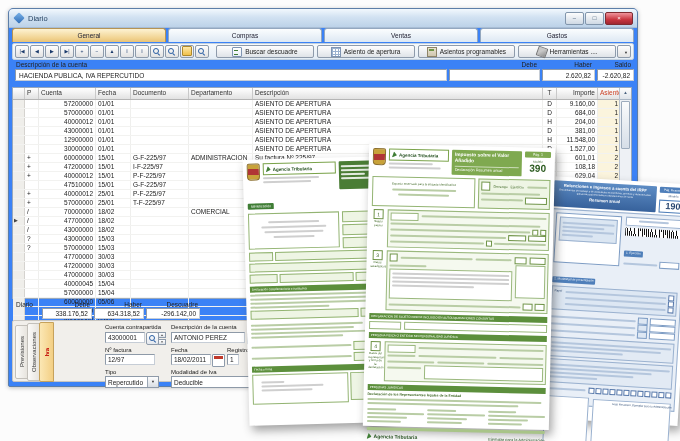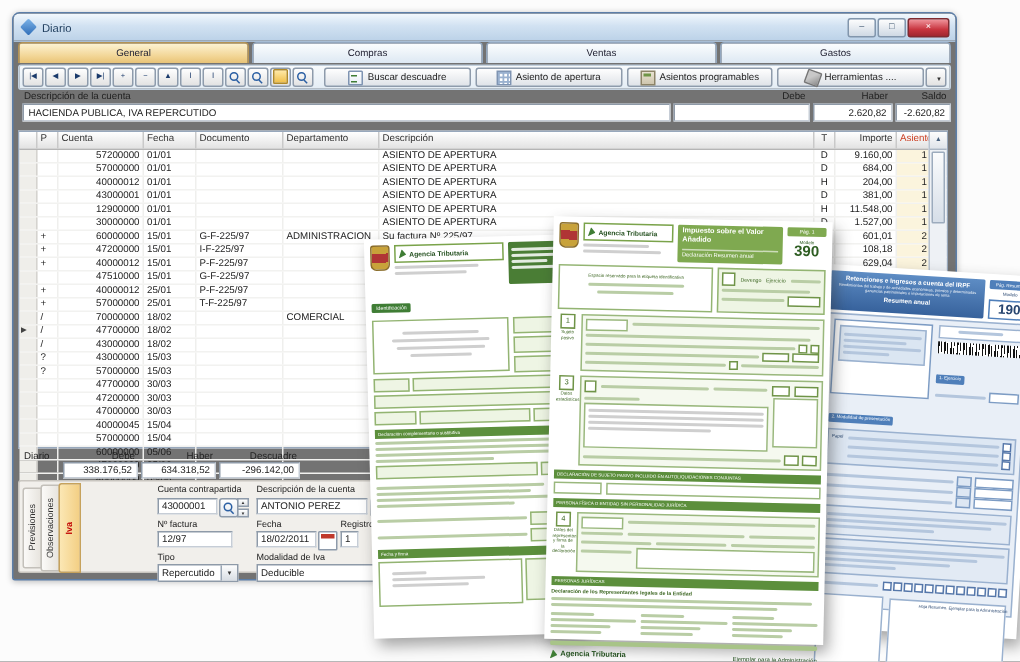--- a/index.html
+++ b/index.html
@@ -4,21 +4,21 @@
 <style>
   html,body{margin:0;padding:0;}
   body{
     width:680px;height:441px;overflow:hidden;position:relative;
     background:#fcfcfc;font-family:"Liberation Sans", sans-serif;color:#222;
     -webkit-font-smoothing:antialiased;
   }
   
   .window{
     position:absolute;left:8px;top:8px;width:628px;height:377px;
-    background:#737373;border:1px solid #5c7ea8;border-radius:5px 5px 2px 2px;
+    background:#3b82f6;border:1px solid #5c7ea8;border-radius:5px 5px 2px 2px;
     box-shadow:0 1px 4px rgba(0,0,0,.25);z-index:1;
   }
   .titlebar{
     position:absolute;left:0;top:0;right:0;height:18px;
     background:linear-gradient(#f2f8fd,#d2e2f2 45%,#bcd2e8);
     border-radius:4px 4px 0 0;border-bottom:1px solid #a8bdd4;
     display:flex;align-items:center;padding-left:6px;
   }
   .title-icon{width:8px;height:8px;background:linear-gradient(135deg,#7db4e8,#2f6db8);transform:rotate(45deg);margin-right:5px;border-radius:1px;}
   .title-text{font-size:7.5px;color:#1e3c5c;}

